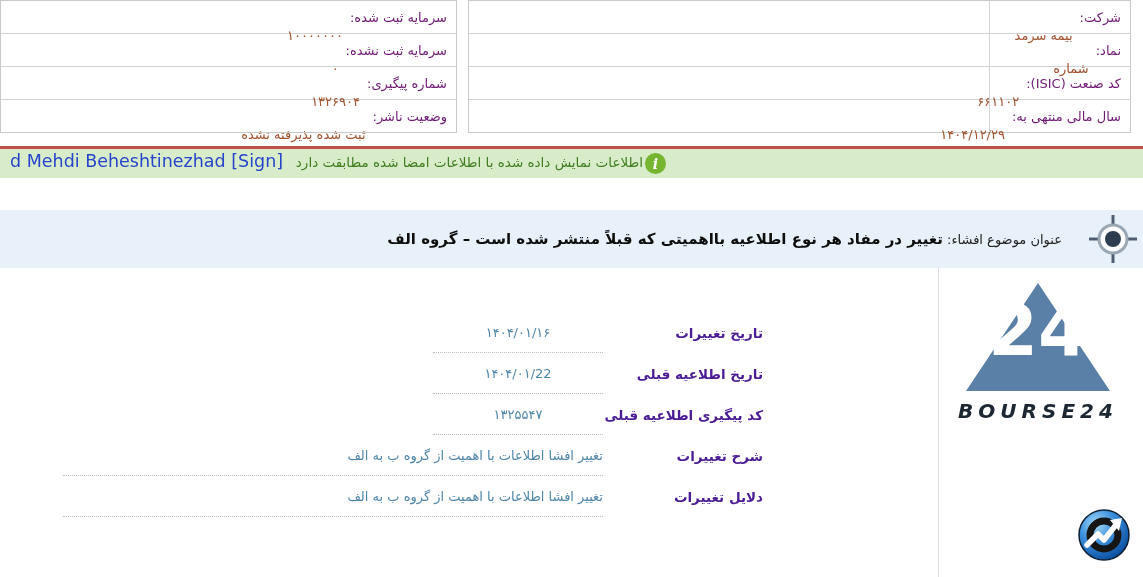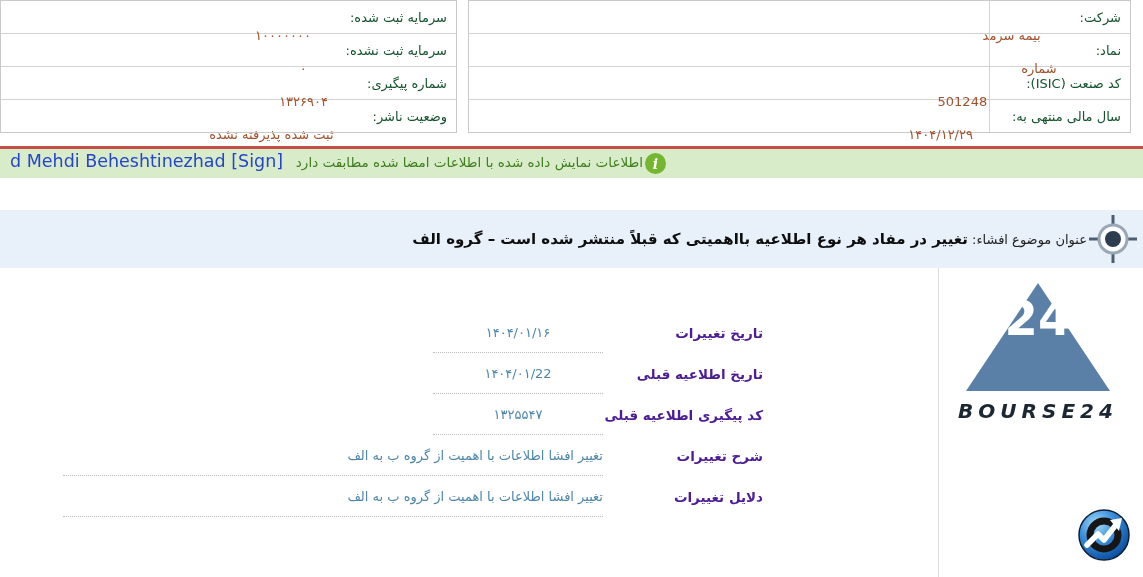--- a/index.html
+++ b/index.html
@@ -6,57 +6,57 @@
   body{font-family:"DejaVu Sans",sans-serif;background:#fff;}
   .page{position:relative;width:1143px;height:577px;background:#fff;overflow:hidden;}
 
   
   .info-box{position:absolute;top:0;border:1px solid #c9c9c9;direction:rtl;background:#fff;}
   .info-box--right{right:12px;width:661px;}
   .info-box--left{left:0;width:455px;}
   .info-row{display:flex;align-items:center;height:32px;border-bottom:1px solid #d2d2d2;
             padding:0 9px;gap:7px;font-size:13px;white-space:nowrap;}
   .info-row:last-child{border-bottom:none;}
-  .info-label{color:#14532d;margin-left:32px;}
+  .info-label{color:#701a75;}
   .info-value{color:#a0522d;margin-top:36px;}
   .cell-divider{position:absolute;top:0;bottom:0;left:520px;width:1px;background:#d2d2d2;}
 
   
   .sig-bar{position:absolute;top:146px;left:0;right:0;height:29px;background:#d9ecca;
            border-top:3px solid #c5504a;overflow:hidden;}
   .sig-message{position:absolute;top:5px;right:500px;direction:rtl;white-space:nowrap;
                font-size:13.5px;color:#3f7d1e;z-index:1;text-align:right;}
   .sig-signer{position:absolute;top:2px;left:2px;font-size:17.5px;color:#2545cb;
               white-space:nowrap;z-index:2;margin-left:8px;}
   .sig-info-icon{position:absolute;top:4px;left:645px;width:21px;height:21px;border-radius:50%;
                  background:#76b530;color:#fff;display:flex;align-items:center;justify-content:center;
                  font-family:"DejaVu Serif",serif;font-style:italic;font-weight:bold;font-size:14px;z-index:3;}
 
   
   .disc-header{position:absolute;top:210px;left:0;right:0;height:58px;background:#e8f1fa;
-               display:flex;flex-direction:row;direction:rtl;align-items:center;gap:0;padding-right:4px;box-sizing:border-box;}
+               display:flex;flex-direction:row;direction:rtl;align-items:center;gap:25px;padding-right:4px;box-sizing:border-box;}
   .disc-text{direction:rtl;white-space:nowrap;font-size:13px;color:#222;}
   .disc-title{font-size:15px;font-weight:bold;color:#0e0e0e;}
   .crosshair{width:52px;height:52px;flex:0 0 auto;}
 
   
   .fields{position:absolute;top:312px;right:380px;direction:rtl;}
   .field-row{display:flex;align-items:stretch;height:41px;}
   .f-label{width:160px;display:flex;align-items:center;font-size:13.5px;font-weight:bold;
            color:#4c1d95;white-space:nowrap;}
   .f-value{display:flex;align-items:center;border-bottom:1px dotted #bdbdbd;
            font-size:13px;color:#4e86a9;white-space:nowrap;}
   .f-value--date{width:170px;justify-content:center;}
   .f-value--text{width:540px;justify-content:flex-start;}
 
   
   .v-divider{position:absolute;left:938px;top:268px;bottom:0;width:1px;background:#dcdcdc;}
   .logo{position:absolute;left:958px;top:280px;width:160px;text-align:center;}
   .logo-tri{position:relative;width:150px;height:115px;margin:0 auto;}
-  .logo-num{position:absolute;left:0;right:0;top:14px;font-size:48px;font-weight:bold;
+  .logo-num{position:absolute;left:0;right:0;top:14px;font-size:72px;font-weight:bold;
             color:#fff;line-height:1;}
   .logo-word{margin-top:4px;font-size:20px;font-weight:bold;color:#1c2733;letter-spacing:5px;font-style:italic;}
 
   .chat-btn{position:absolute;left:1077px;top:508px;width:54px;height:54px;border:none;
             background:transparent;padding:0;cursor:pointer;}
 </style>
 </head>
 <body>
 
 <div class="page">
@@ -66,21 +66,21 @@
     <div class="info-row">
       <span class="info-label">شرکت:</span>
       <span class="info-value">بیمه سرمد</span>
     </div>
     <div class="info-row">
       <span class="info-label">نماد:</span>
       <span class="info-value">شماره</span>
     </div>
     <div class="info-row">
       <span class="info-label">کد صنعت (ISIC):</span>
-      <span class="info-value">501248</span>
+      <span class="info-value">۶۶۱۱۰۲</span>
     </div>
     <div class="info-row">
       <span class="info-label">سال مالی منتهی به:</span>
       <span class="info-value">۱۴۰۴/۱۲/۲۹</span>
     </div>
   </div>
 
   <div class="info-box info-box--left">
     <div class="info-row">
       <span class="info-label">سرمایه ثبت شده:</span>

